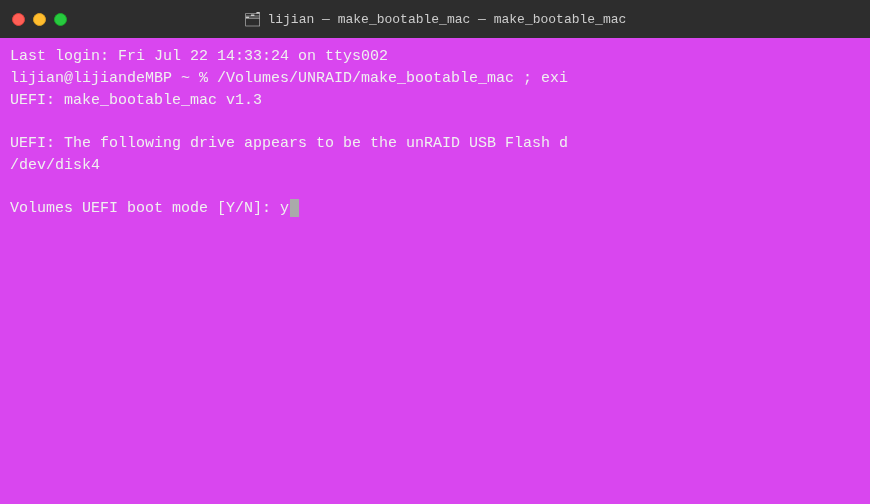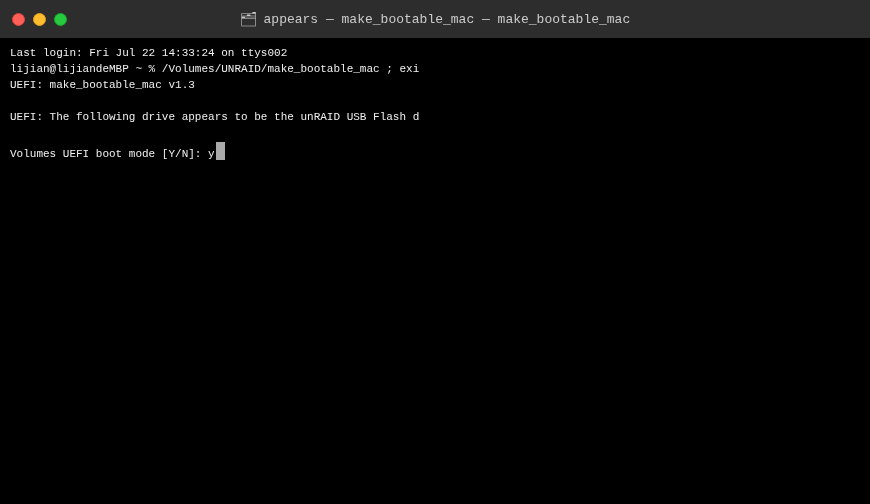--- a/index.html
+++ b/index.html
@@ -61,24 +61,24 @@
       gap: 6px;
     }
 
     .title-icon {
       font-size: 14px;
     }
 
     .terminal-body {
       width: 100%;
       height: calc(100% - 38px);
-      background: #000000;
+      background: #d946ef;
       padding: 8px 10px;
       color: #f0f0f0;
-      font-size: 11px;
+      font-size: 15px;
       line-height: 1.45;
       overflow: hidden;
     }
 
     .line {
       white-space: pre;
       display: block;
     }
 
     .cursor {
@@ -92,25 +92,26 @@
   </style>
 </head>
 <body>
 
 <div class="title-bar">
   <div class="traffic-light close"></div>
   <div class="traffic-light minimize"></div>
   <div class="traffic-light maximize"></div>
   <div class="title-bar-text">
     <span class="title-icon">🗂</span>
-    <span>appears — make_bootable_mac — make_bootable_mac</span>
+    <span>lijian — make_bootable_mac — make_bootable_mac</span>
   </div>
 </div>
 
 <div class="terminal-body">
   <span class="line">Last login: Fri Jul 22 14:33:24 on ttys002</span>
   <span class="line">lijian@lijiandeMBP ~ % /Volumes/UNRAID/make_bootable_mac ; exi</span>
   <span class="line">UEFI: make_bootable_mac v1.3</span>
   <span class="line">&nbsp;</span>
   <span class="line">UEFI: The following drive appears to be the unRAID USB Flash d</span>
+  <span class="line">/dev/disk4</span>
   <span class="line">&nbsp;</span>
   <span class="line"><span>Volumes UEFI boot mode [Y/N]: y</span><span class="cursor"></span></span>
 </div>
 
 </body></html>

